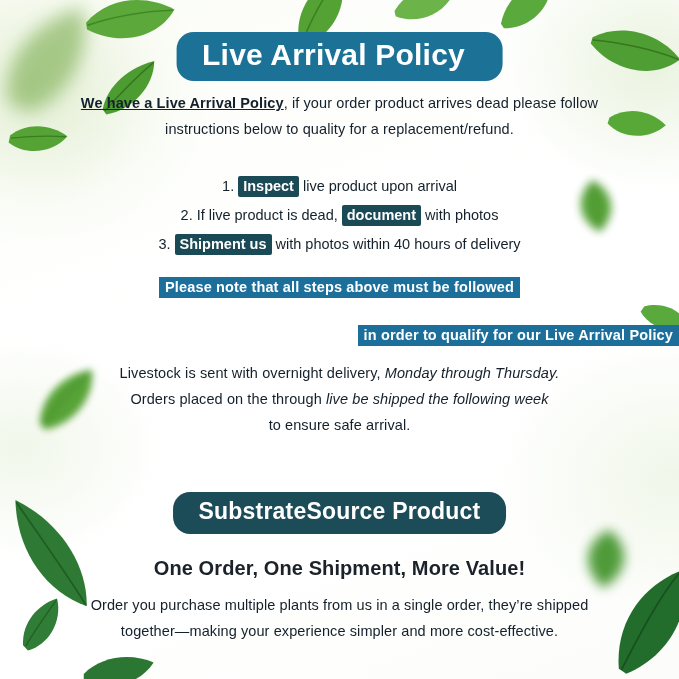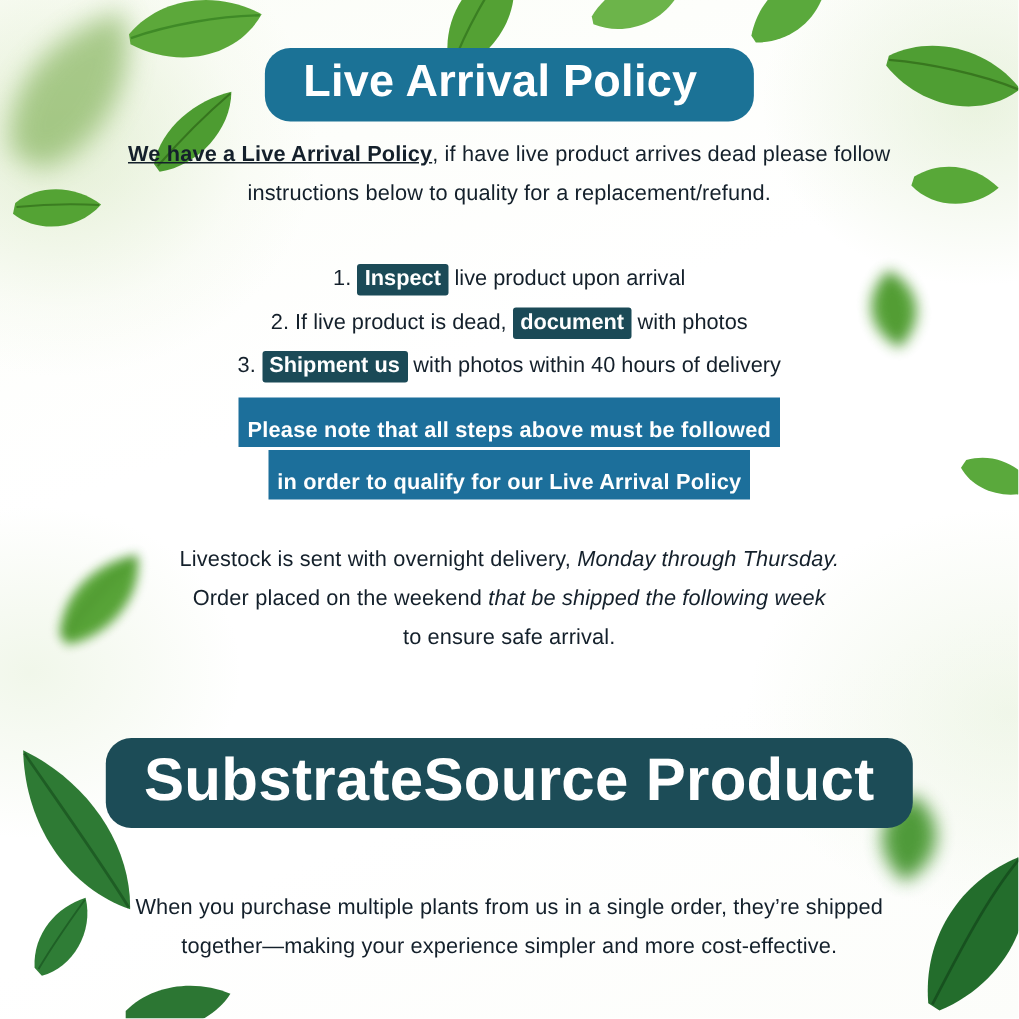--- a/index.html
+++ b/index.html
@@ -63,21 +63,21 @@
     background: #1b7296;
     border-radius: 17px;
     padding: 6px 38px 9px 26px;
     font-size: 30px;
   }
   .banner-secondary {
     top: 492px;
     background: #1c4c57;
     border-radius: 17px;
     padding: 6px 26px 9px 26px;
-    font-size: 40px;
+    font-size: 23px;
   }
 
   .para {
     position: absolute;
     left: 0;
     width: 679px;
     text-align: center;
     color: #14202b;
     font-size: 14.5px;
     line-height: 26px;
@@ -114,21 +114,21 @@
     width: 679px;
     text-align: center;
     line-height: 25px;
   }
   .note-line { display: block; }
   .hl-blue {
     background: #1c6f9b;
     color: #ffffff;
     font-weight: bold;
     font-size: 14.5px;
-    padding: 14px 6px 3px 6px;
+    padding: 2px 6px 3px 6px;
     letter-spacing: 0.15px;
   }
 
   #livestock-paragraph { top: 360px; padding: 0 92px; box-sizing: border-box; }
 
   #value-heading {
     position: absolute;
     top: 557px;
     left: 0;
     width: 679px;
@@ -261,21 +261,21 @@
       </svg>
     </div>
 
   </div>
 
   <div class="content">
 
     <div class="banner banner-primary">Live Arrival Policy</div>
 
     <div class="para" id="intro-paragraph">
-      <b>We have a Live Arrival Policy</b><span>, if have live product arrives dead please follow</span>
+      <b>We have a Live Arrival Policy</b><span>, if your order product arrives dead please follow</span>
       <br>
       <span>instructions below to quality for a replacement/refund.</span>
     </div>
 
     <div class="steps">
       <div class="step-line">
         <span>1.</span>
         <span></span><span class="hl-dark">Inspect</span><span> live product upon arrival</span>
       </div>
       <div class="step-line">
@@ -283,34 +283,35 @@
         <span>If live product is dead, </span><span class="hl-dark">document</span><span> with photos</span>
       </div>
       <div class="step-line">
         <span>3.</span>
         <span></span><span class="hl-dark">Shipment us</span><span> with photos within 40 hours of delivery</span>
       </div>
     </div>
 
     <div class="note">
       <span class="note-line"><span class="hl-blue">Please note that all steps above must be followed</span></span>
-      <span class="note-line" style="margin-top:9px;"><span class="hl-blue">in order to qualify for our Live Arrival Policy</span></span>
+      <span class="note-line" style="margin-top:22px;text-align:right;"><span class="hl-blue">in order to qualify for our Live Arrival Policy</span></span>
     </div>
 
     <div class="para" id="livestock-paragraph">
       <span>Livestock is sent with overnight delivery, </span><i>Monday through Thursday.</i>
       <br>
-      <span>Order placed on the weekend </span><i>that be shipped the following week</i>
+      <span>Orders placed on the through </span><i>live be shipped the following week</i>
       <br>
       <span>to ensure safe arrival.</span>
     </div>
 
     <div class="banner banner-secondary">SubstrateSource Product</div>
 
+    <div id="value-heading">One Order, One Shipment, More Value!</div>
 
     <div class="para" id="closing-paragraph">
-      <span>When you purchase multiple plants from us in a single order, they’re shipped</span>
+      <span>Order you purchase multiple plants from us in a single order, they’re shipped</span>
       <br>
       <span>together—making your experience simpler and more cost-effective.</span>
     </div>
 
   </div>
 </div>
 
 </body></html>

